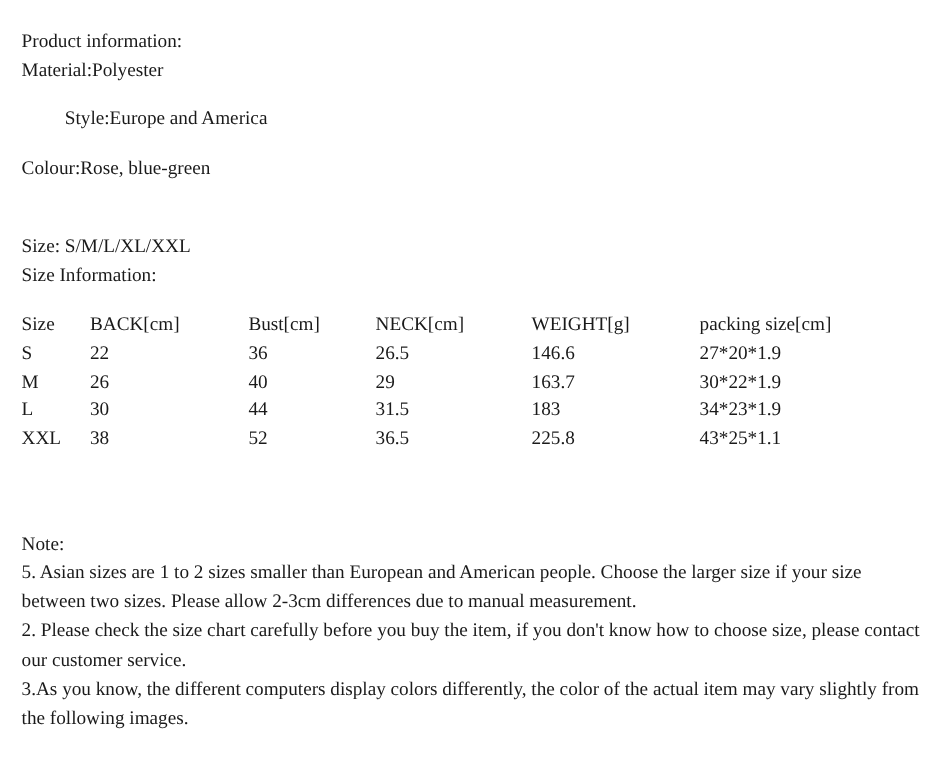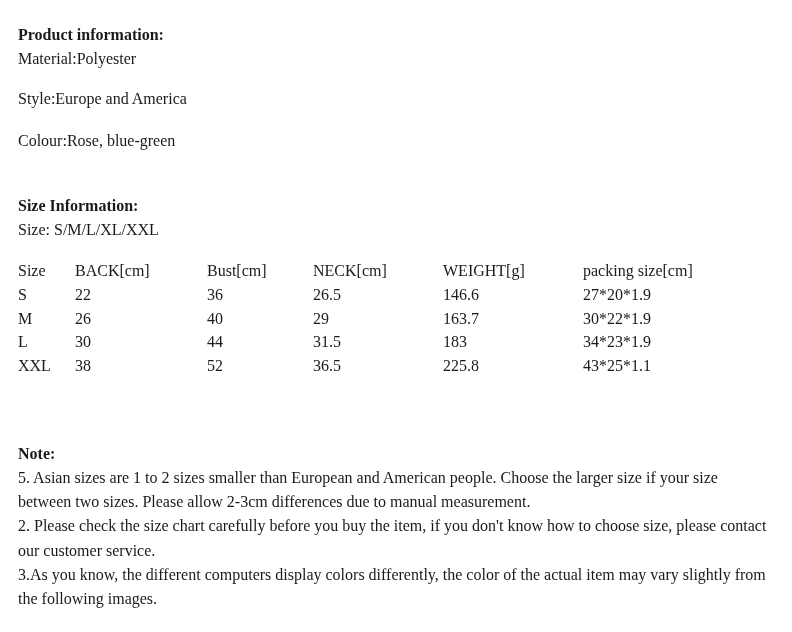--- a/index.html
+++ b/index.html
@@ -16,24 +16,24 @@
     overflow: hidden;
   }
   .page {
     position: relative;
     width: 792px;
     height: 632px;
     background: var(--bg-color);
   }
   .abs { position: absolute; left: 18px; }
   .line { font-size: 16px; line-height: 24px; white-space: pre; }
-  .bold { font-weight: bold; }
+  .bold { font-weight: normal; }
 
   #section-product { top: 23px; }
-  #style-line      { top: 87px; }
+  #style-line      { top: 87px; margin-left: 36px; }
   #colour-line     { top: 129px; }
   #section-size    { top: 194px; }
 
   #size-table {
     top: 259px;
     width: 762px;
     border-collapse: collapse;
     table-layout: fixed;
   }
   #size-table td, #size-table th {
@@ -62,22 +62,22 @@
   <div class="abs" id="section-product">
     <div class="line bold">Product information:</div>
     <div class="line">Material:Polyester</div>
   </div>
 
   <div class="abs line" id="style-line">Style:Europe and America</div>
 
   <div class="abs line" id="colour-line">Colour:Rose, blue-green</div>
 
   <div class="abs" id="section-size">
+    <div class="line">Size: S/M/L/XL/XXL</div>
     <div class="line bold">Size Information:</div>
-    <div class="line">Size: S/M/L/XL/XXL</div>
   </div>
 
   <table class="abs" id="size-table">
     <colgroup>
       <col style="width:57px">
       <col style="width:132px">
       <col style="width:106px">
       <col style="width:130px">
       <col style="width:140px">
       <col>

